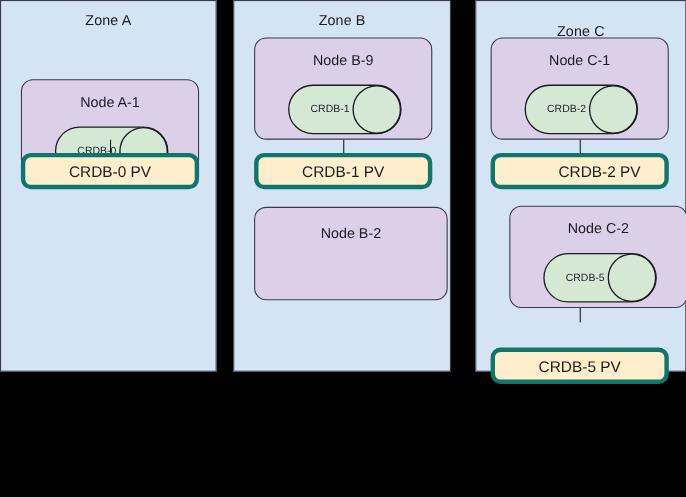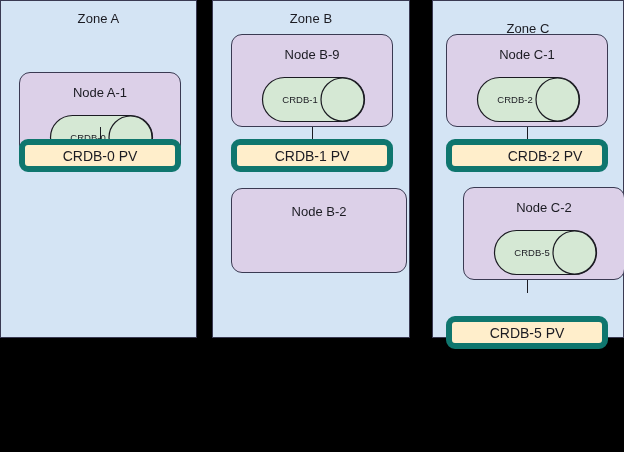--- a/index.html
+++ b/index.html
@@ -41,21 +41,21 @@
     position: absolute;
     left: 0;
     right: 0;
     text-align: center;
     font-size: 13px;
     color: #1b1b22;
   }
   .pv {
     position: absolute;
     background: #ffeecb;
-    border: 6px solid #0f766e;
+    border: 4px solid #0f766e;
     border-radius: 9px;
     box-sizing: border-box;
     display: flex;
     align-items: center;
     justify-content: center;
     font-size: 14px;
     color: #1b1b22;
   }
   .cyl {
     position: absolute;

